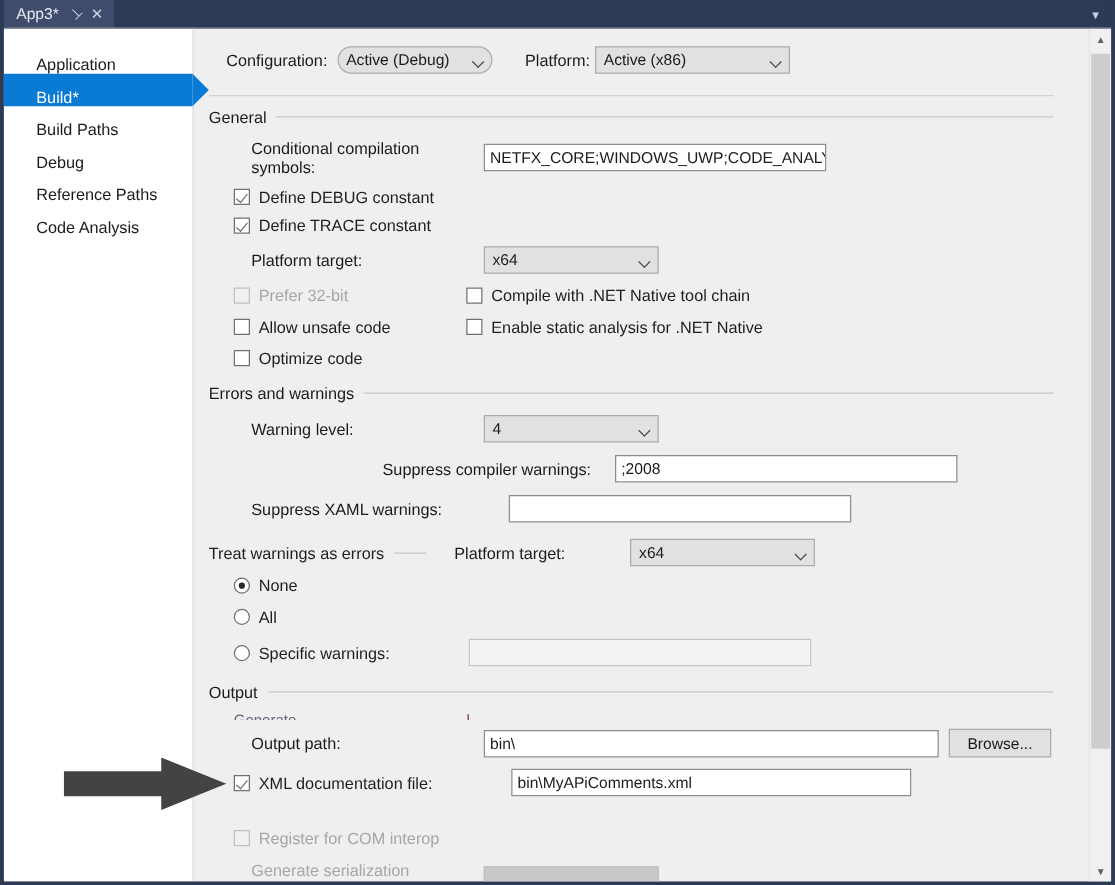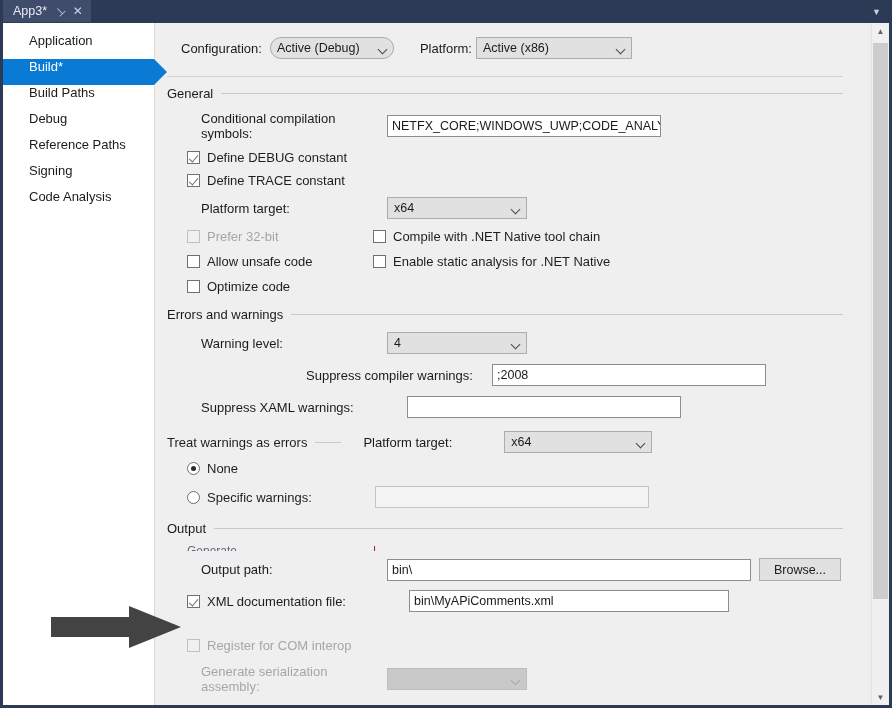--- a/index.html
+++ b/index.html
@@ -68,21 +68,21 @@
     background: #ffffff;
     padding-top: 10px;
     box-sizing: border-box;
     position: relative;
     z-index: 2;
     border-right: 1px solid #d9d9d9;
   }
   .side-item {
     height: 26px;
     display: flex;
-    align-items: flex-start;
+    align-items: flex-end;
     padding-left: 26px;
     font-size: 13px;
     color: #1b1b1b;
     position: relative;
     white-space: nowrap;
   }
   .side-item.selected {
     background: #0a7bd4;
     color: #ffffff;
     margin-right: 0;
@@ -293,23 +293,20 @@
       <div class="side-item">
         <span>Build Paths</span>
       </div>
       <div class="side-item">
         <span>Debug</span>
       </div>
       <div class="side-item">
         <span>Reference Paths</span>
       </div>
       <div class="side-item">
-        <span>Signing</span>
-      </div>
-      <div class="side-item">
         <span>Code Analysis</span>
       </div>
     </div>
 
     <div class="main">
       <div class="main-inner">
 
         <div class="config-row">
           <span class="lbl">Configuration:</span>
           <div class="combo" style="width:124px; margin-left:8px;border-radius:11px;">
@@ -412,20 +409,24 @@
           <div class="combo" style="width:148px; margin-left:52px;">
             <span>x64</span>
           </div>
         </div>
 
         <div class="row" style="margin:8px 0 0 32px;">
           <span class="rb selected"></span>
           <span class="rb-label">None</span>
         </div>
 
+        <div class="row" style="margin:10px 0 0 32px;">
+          <span class="rb"></span>
+          <span class="rb-label">All</span>
+        </div>
 
         <div class="row" style="margin:10px 0 0 32px;">
           <span class="rb"></span>
           <span class="rb-label" style="width:168px;">Specific warnings:</span>
           <div class="textbox flat" style="width:274px;">
             <span></span>
           </div>
         </div>
 
         <div class="group" style="margin-top:13px;">

